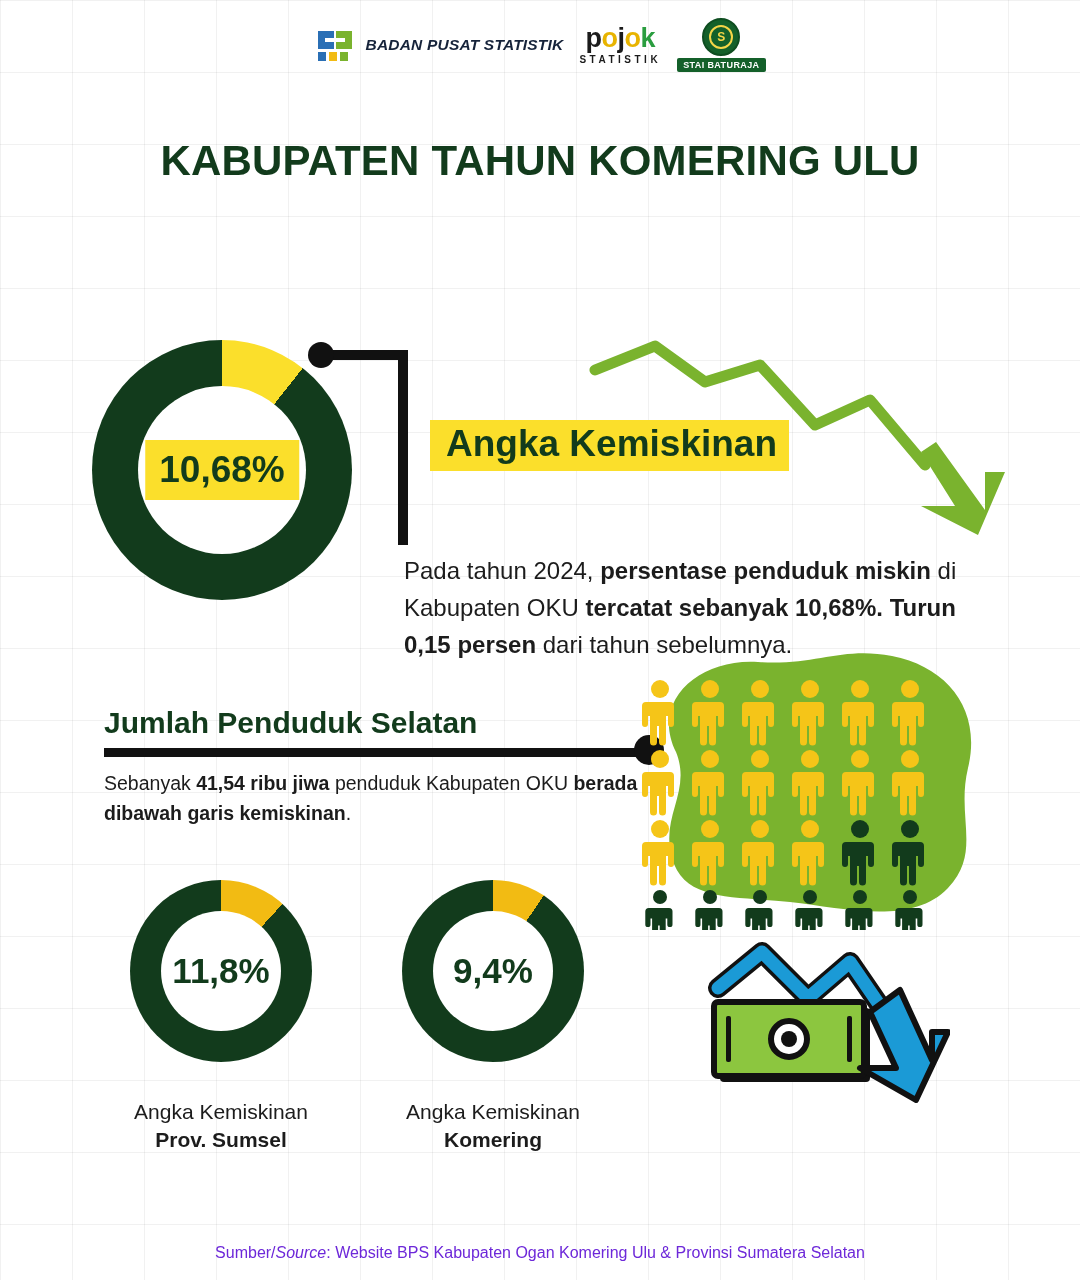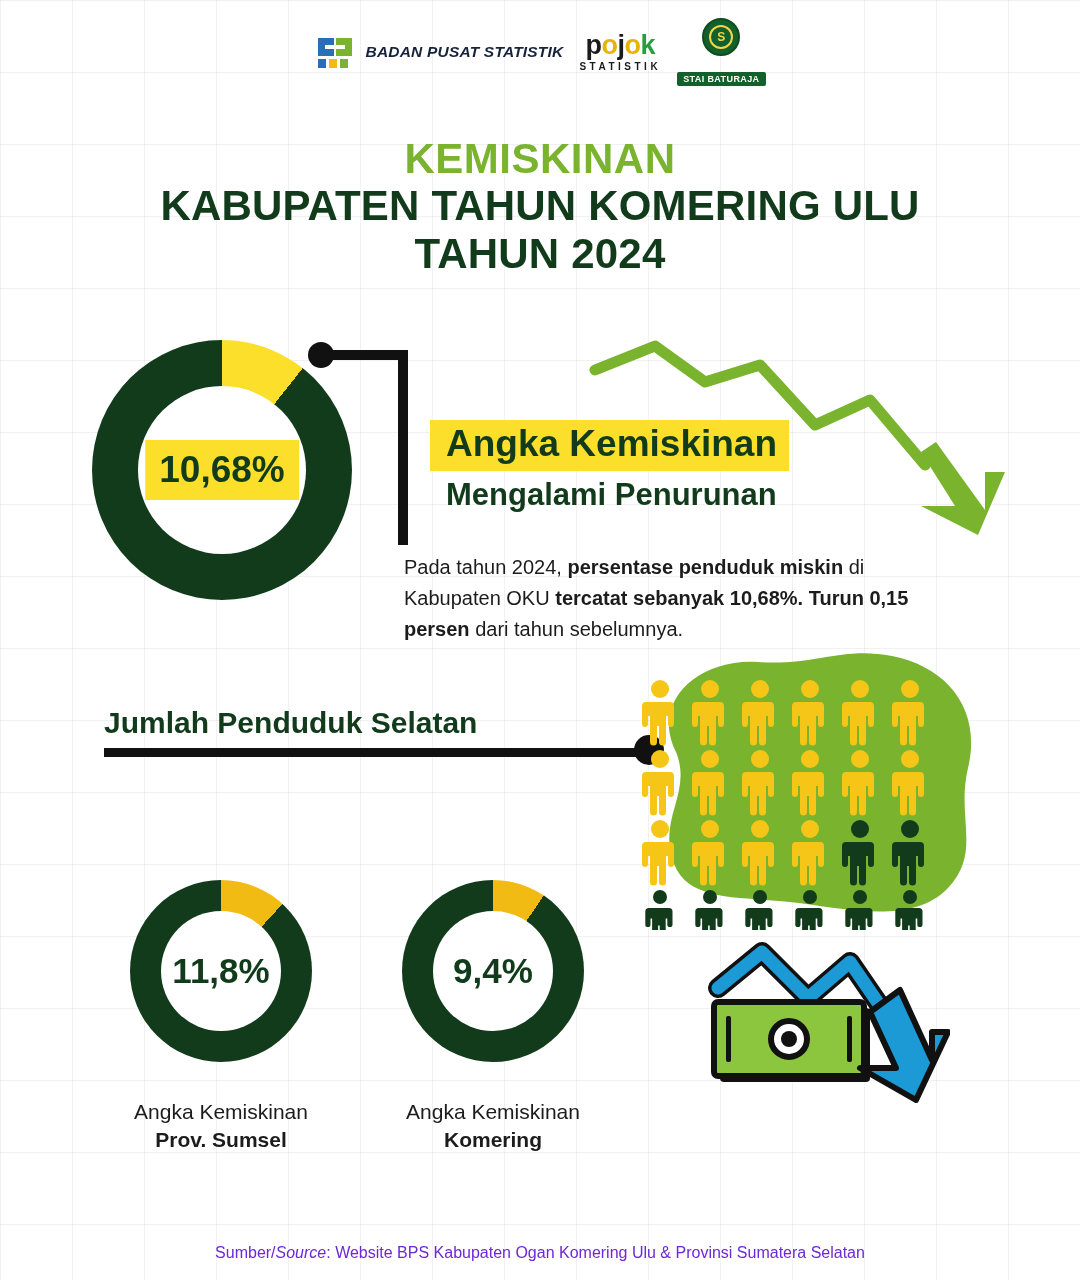--- a/index.html
+++ b/index.html
@@ -46,21 +46,21 @@
     background: #14602a; border: 2px solid #0e4d20;
     display: flex; align-items: center; justify-content: center;
   }
   .stai-seal-inner {
     width: 24px; height: 24px; border-radius: 50%;
     border: 2px solid #f5d547;
     display: flex; align-items: center; justify-content: center;
     color: #f5d547; font-size: 12px; font-weight: bold;
   }
   .stai-name {
-    margin-top: 16px; font-size: 9px; font-weight: bold; color: #ffffff;
+    margin-top: 2px; font-size: 9px; font-weight: bold; color: #ffffff;
     background: #14602a; padding: 2px 6px; border-radius: 2px; letter-spacing: .4px;
   }
 
   
   .title-block { position: absolute; top: 136px; left: 0; width: 1080px; text-align: center; }
   .t1 { font-size: 42px; font-weight: bold; color: #7ab32e; letter-spacing: .5px; line-height: 1.08; }
   .t2 { font-size: 42px; font-weight: bold; color: #123b1c; letter-spacing: .2px; line-height: 1.08; margin-top: 2px; }
   .t3 { font-size: 42px; font-weight: bold; color: #123b1c; letter-spacing: .2px; line-height: 1.08; margin-top: 2px; }
 
   
@@ -93,21 +93,21 @@
   .hl1 {
     display: inline-block; background: #fbdf2b; color: #123b1c;
     font-size: 37px; font-weight: bold; padding: 4px 12px 6px 16px; line-height: 1.1;
   }
   .hl2 {
     margin-top: 6px; color: #123b1c; font-size: 31px; font-weight: bold;
     padding-left: 16px; line-height: 1.15;
   }
   .para-top {
     position: absolute; left: 404px; top: 552px; width: 560px;
-    font-size: 20px; color: #1c1c1c; line-height: 1.55;
+    font-size: 24px; color: #1c1c1c; line-height: 1.55;
   }
   .para-top b { font-weight: bold; }
 
   
   .sec2-title {
     position: absolute; left: 104px; top: 706px;
     font-size: 30px; font-weight: bold; color: #123b1c;
   }
   .sec2-rule { position: absolute; left: 104px; top: 748px; width: 558px; height: 9px; background: #111111; }
   .sec2-dot {
@@ -178,23 +178,21 @@
 
     <div class="stai">
       <div class="stai-seal">
         <div class="stai-seal-inner">S</div>
       </div>
       <div class="stai-name">STAI BATURAJA</div>
     </div>
   </div>
 
   <div class="title-block">
-    <div class="t1">KEMISKINAN</div>
     <div class="t2">KABUPATEN TAHUN KOMERING ULU</div>
-    <div class="t3">TAHUN 2024</div>
   </div>
 
   <div class="donut-main">
     <div class="donut-ring" style="background: conic-gradient(#fbdf2b 0deg 38.4deg, #123b1c 38.4deg 360deg);"></div>
     <div class="donut-hole"></div>
     <div class="donut-label-main">10,68%</div>
   </div>
 
   <div class="connector">
     <div class="conn-h"></div>
@@ -208,28 +206,28 @@
       <polygon points="330,110 405,110 405,198 430,168 392,215 350,168 378,168 378,137 330,137" fill="#7ab32e" opacity="0"></polygon>
       <path d="M345,135 L382,186 L382,128 L420,180 L386,214 L352,180 L378,180 Z" fill="#7ab32e" opacity="0"></path>
       <g fill="#7ab32e">
         <polygon points="341,122 356,112 405,180 405,142 425,142 398,205 341,176 375,176"></polygon>
       </g>
     </svg>
   </div>
 
   <div class="headline">
     <span class="hl1">Angka Kemiskinan</span>
-    <div class="hl2">Mengalami Penurunan</div>
   </div>
 
   <div class="para-top">Pada tahun 2024, <b>persentase penduduk miskin</b> di Kabupaten OKU <b>tercatat sebanyak 10,68%. Turun 0,15 persen</b> dari tahun sebelumnya.</div>
 
   <div class="sec2-title">Jumlah Penduduk Selatan</div>
   <div class="sec2-rule"></div>
   <div class="sec2-dot"></div>
+  <div class="para2">Sebanyak <b>41,54 ribu jiwa</b> penduduk Kabupaten OKU <b>berada dibawah garis kemiskinan</b>.</div>
 
   <div class="people-wrap">
     <svg width="360" height="290" viewBox="0 0 360 290">
       <path d="M46,112 C20,60 70,18 128,22 C185,26 212,6 262,16 C318,27 352,70 338,128 C326,178 352,212 318,248 C282,286 214,268 160,262 C104,256 54,262 42,218 C30,176 62,152 46,112 Z" fill="#7ab32e"></path>
       <g id="people-icons">
 
         <g fill="#f5c518">
           <g transform="translate(18,40)">
               <circle cx="12" cy="9" r="9"></circle>
               <path d="M2,22 h20 a4,4 0 0 1 4,4 v18 a3,3 0 0 1 -6,0 v-8 h-2 v26 a3.5,3.5 0 0 1 -7,0 v-16 h-2 v16 a3.5,3.5 0 0 1 -7,0 v-26 h-2 v8 a3,3 0 0 1 -6,0 v-18 a4,4 0 0 1 4,-4 z"></path>

